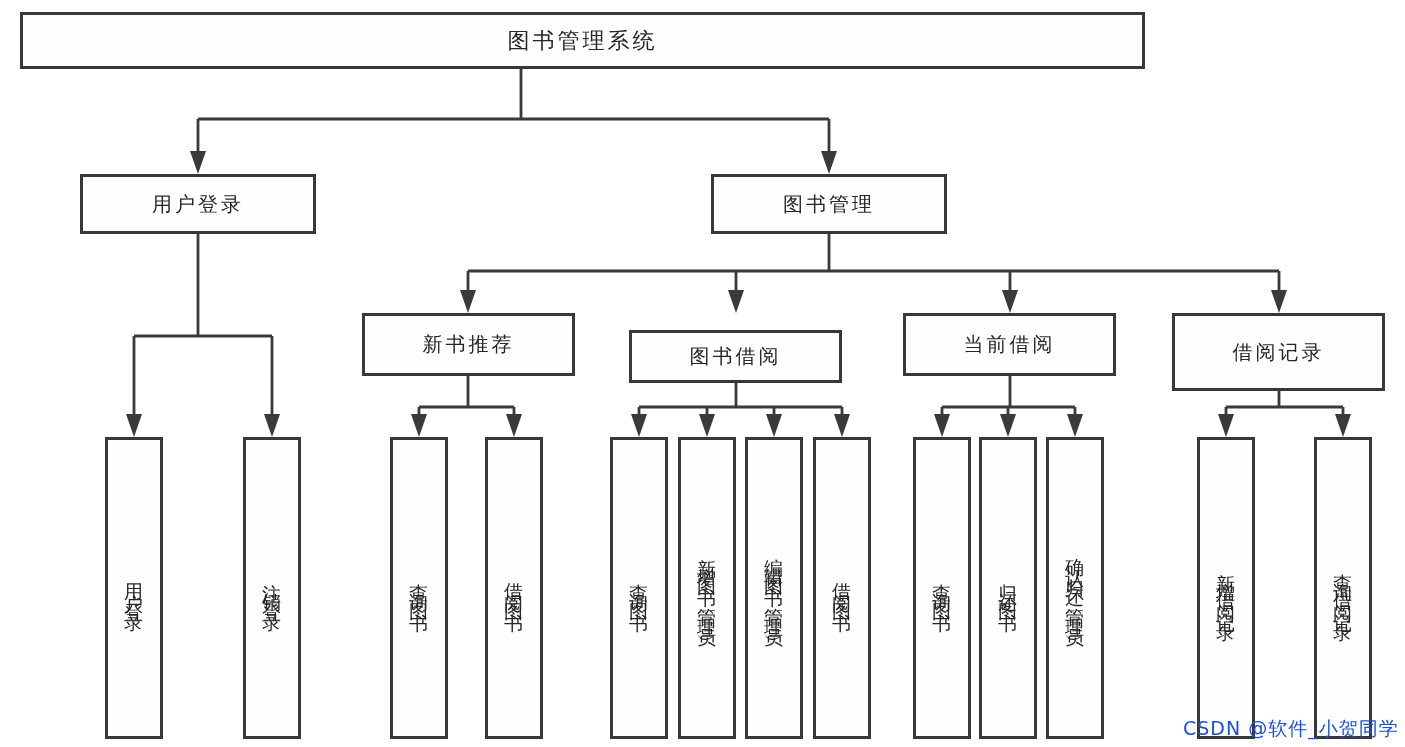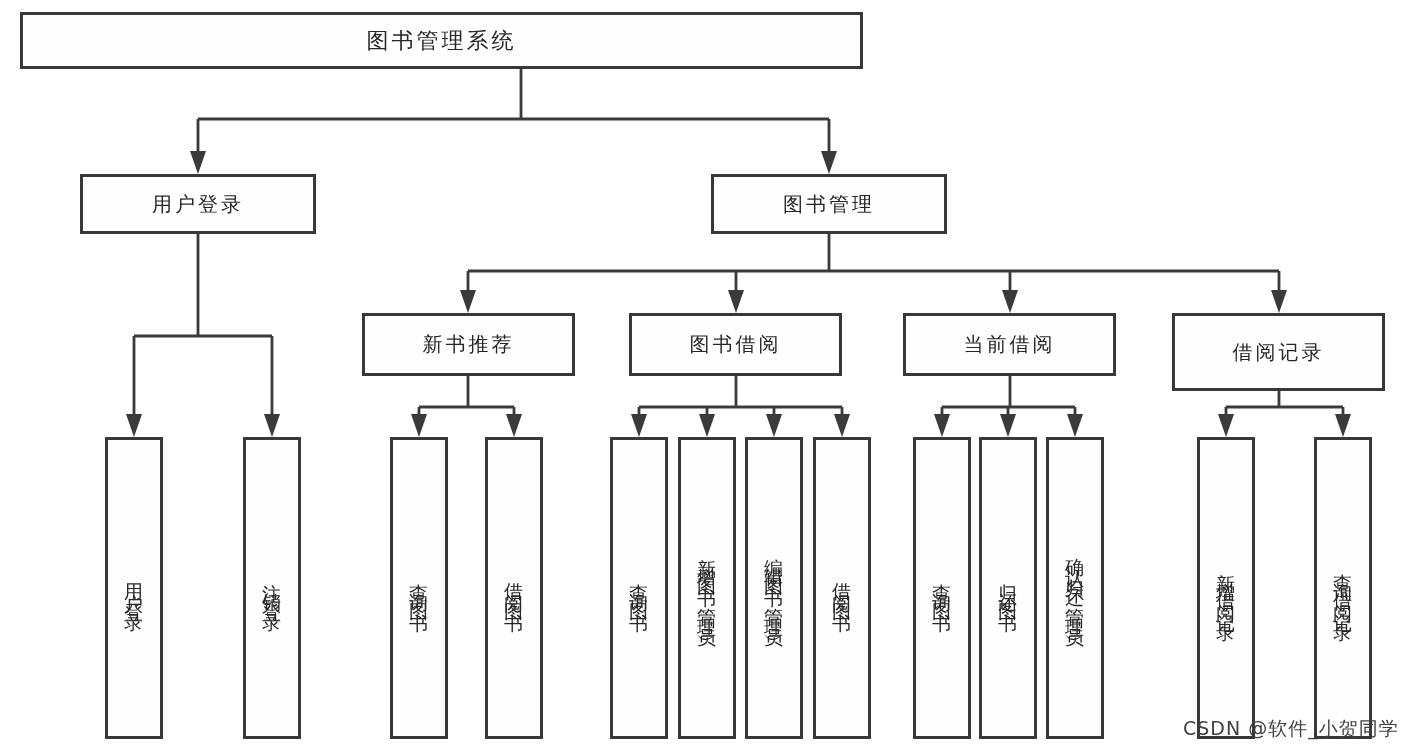--- a/index.html
+++ b/index.html
@@ -41,27 +41,27 @@
   .box.mid   { font-size: 20px; letter-spacing: 3px; }
   .v-text {
     writing-mode: vertical-rl;
     text-orientation: mixed;
     font-size: 19px;
     letter-spacing: 10px;
     line-height: 1;
     white-space: nowrap;
   }
   
-  #n-root   { left: 20px;  top: 12px;  width: 843px; height: 57px; }
+  #n-root   { left: 20px;  top: 12px;  width: 1125px; height: 57px; }
   
   #n-login  { left: 80px;  top: 174px; width: 236px; height: 60px; }
   #n-mgmt   { left: 711px; top: 174px; width: 236px; height: 60px; }
   
   #n-newrec { left: 362px;  top: 313px; width: 213px; height: 63px; }
-  #n-borrow { left: 629px;  top: 313px; width: 213px; height: 63px; }
+  #n-borrow { left: 629px;  top: 330px; width: 213px; height: 53px; }
   #n-current{ left: 903px;  top: 313px; width: 213px; height: 63px; font-family: Liberation Serif, serif; }
   #n-record { left: 1172px; top: 313px; width: 213px; height: 78px; }
   
   .leaf { width: 58px; top: 437px; height: 302px; }
   #l-userlogin  { left: 105px; }
   #l-logout     { left: 243px; }
   #l-nr-query   { left: 390px; }
   #l-nr-borrow  { left: 485px; }
   #l-bb-query   { left: 610px; }
   #l-bb-add     { left: 678px; }
@@ -71,21 +71,21 @@
   #l-cb-return  { left: 979px; }
   #l-cb-confirm { left: 1046px; }
   #l-br-add     { left: 1197px; }
   #l-br-query   { left: 1314px; }
   #watermark {
     position: absolute;
     left: 1183px;
     top: 716px;
     font-size: 19px;
     letter-spacing: 1px;
-    color: #404040;
+    color: #1d4ed8;
     z-index: 5;
     white-space: nowrap;
   }
 </style>
 </head>
 <body>
 
 <div id="canvas">
 
   <svg id="connectors" viewBox="0 0 1405 747" xmlns="http://www.w3.org/2000/svg">

